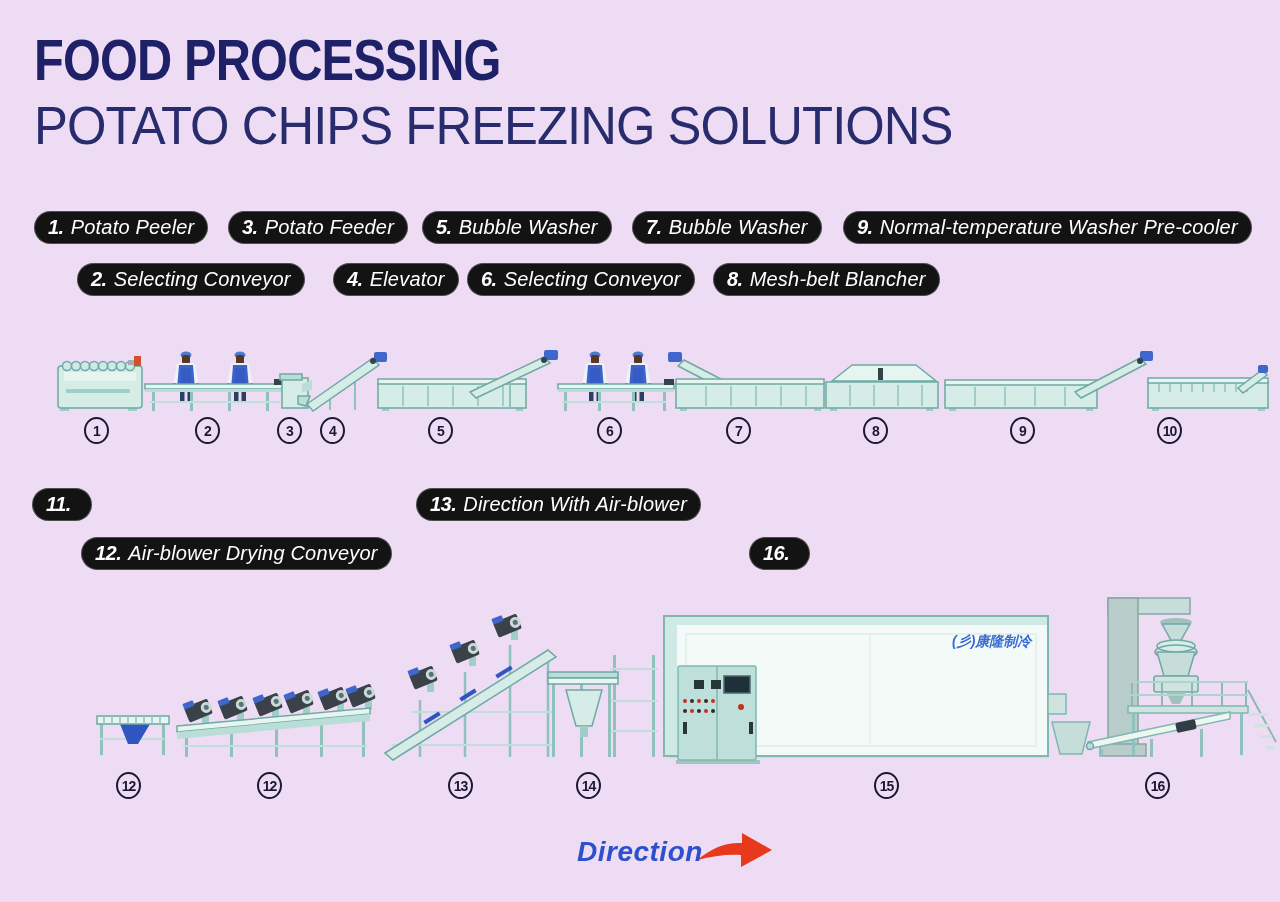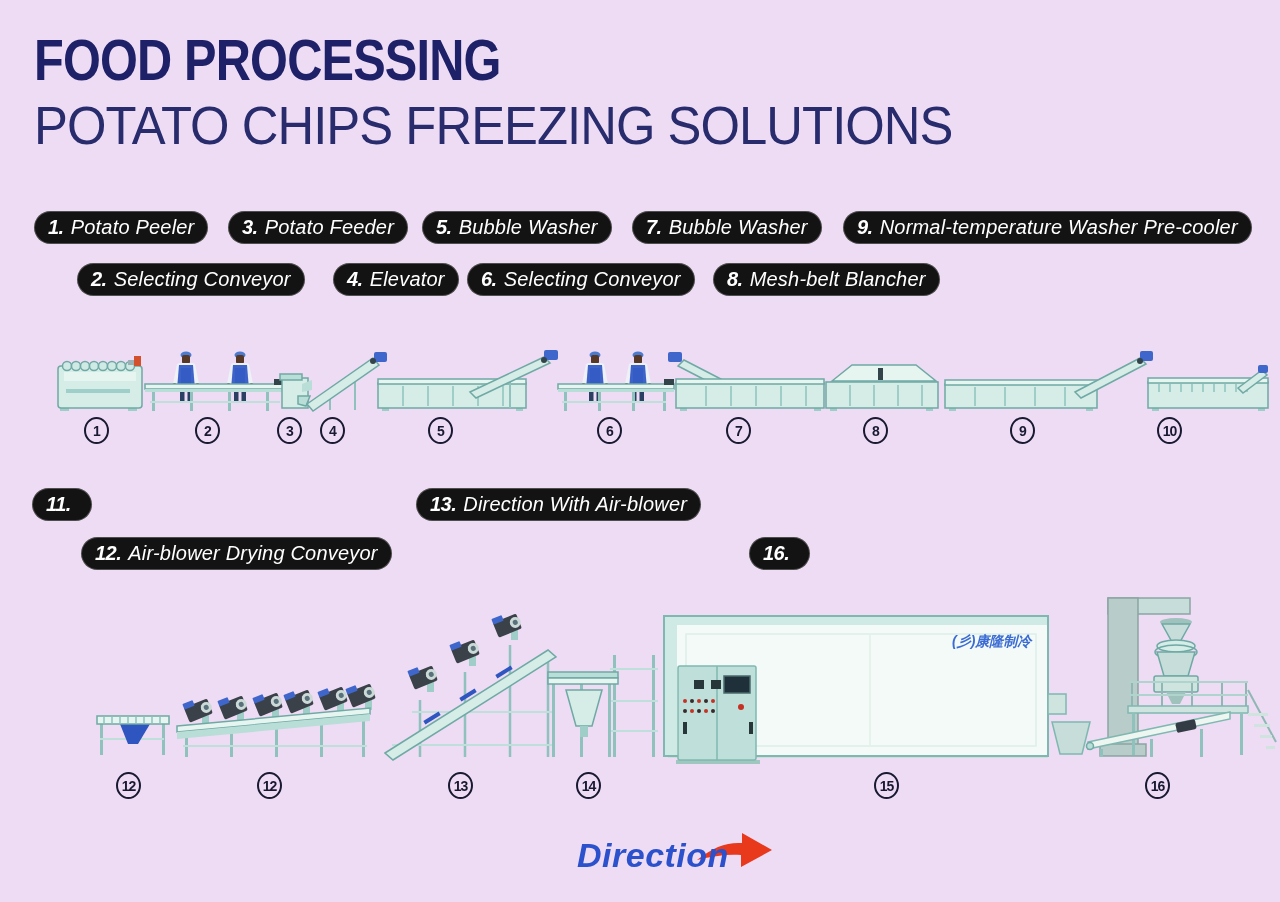--- a/index.html
+++ b/index.html
@@ -13,21 +13,21 @@
         display:flex;align-items:center;padding:0 14px;font-style:italic;font-size:20px;
         white-space:nowrap;box-shadow:0 0 0 1px rgba(255,255,255,0.25) inset;}
   .pill .num{font-weight:700;margin-right:7px;letter-spacing:-0.5px;}
   .pill .name{font-weight:400;letter-spacing:0.2px;}
   .marker{position:absolute;width:25px;height:27px;border:2px solid #191932;border-radius:50%;
         display:flex;align-items:center;justify-content:center;font-size:14px;font-weight:700;
         color:#191932;letter-spacing:-1px;background:transparent;box-sizing:border-box;}
   .machines{position:absolute;left:0;top:0;pointer-events:none;}
   .freezer-logo{position:absolute;left:952px;top:633px;font-size:14px;font-weight:700;
         font-style:italic;color:#3b6cd4;white-space:nowrap;}
-  .direction-label{position:absolute;left:577px;top:836px;font-size:34px;font-weight:700;
+  .direction-label{position:absolute;left:577px;top:836px;font-size:28px;font-weight:700;
         font-style:italic;color:#2b51cc;letter-spacing:0.5px;}
 </style>
 </head>
 <body>
 
 <div class="page">
 
   <div class="title">FOOD PROCESSING</div>
   <div class="subtitle">POTATO CHIPS FREEZING SOLUTIONS</div>
 

